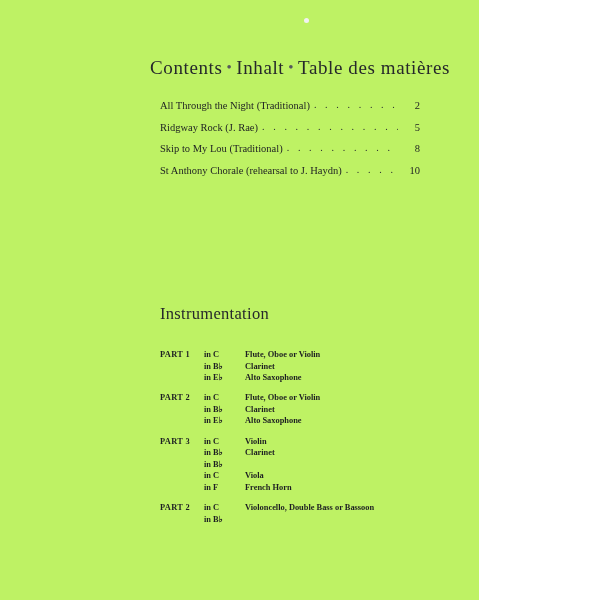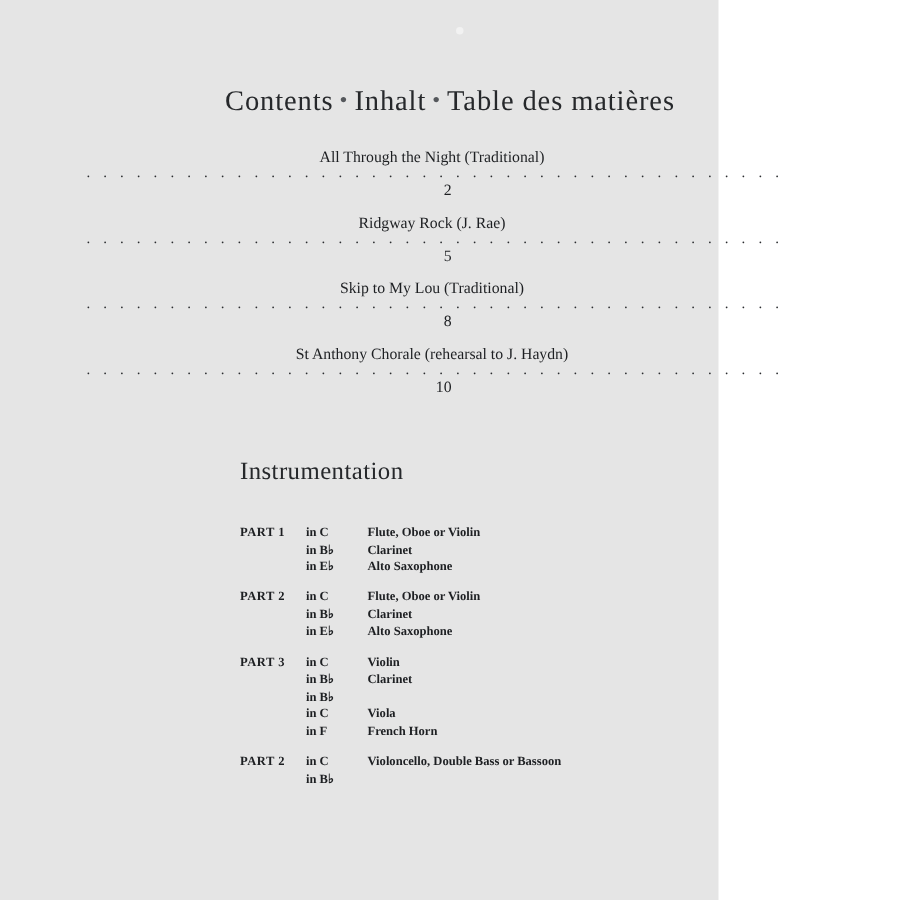--- a/index.html
+++ b/index.html
@@ -12,21 +12,21 @@
     background: #ffffff;
     font-family: "Liberation Serif", serif;
     color: #1a1a1a;
     overflow: hidden;
   }
   .page {
     position: relative;
     width: 479px;
     height: 600px;
     box-sizing: border-box;
-    background: #e5e5e5;
+    background: #bef264;
   }
 
   
   .contents-title {
     position: absolute;
     left: 0;
     top: 44px;
     width: 600px;
     text-align: center;
     font-size: 19px;
@@ -43,26 +43,25 @@
 
   
   .toc {
     position: absolute;
     left: 160px;
     top: 100px;
     width: 260px;
   }
   .toc-row {
     display: flex;
-    align-items: center;
+    align-items: flex-end;
     font-size: 10.5px;
     color: #1d1f22;
     margin-bottom: 10.5px;
     white-space: nowrap;
-    flex-direction: column;
   }
   .toc-label {
     flex: 0 0 auto;
     padding-right: 4px;
   }
   .toc-dots {
     flex: 1 1 auto;
     overflow: hidden;
     letter-spacing: 3.1px;
     color: #2a2c2f;

